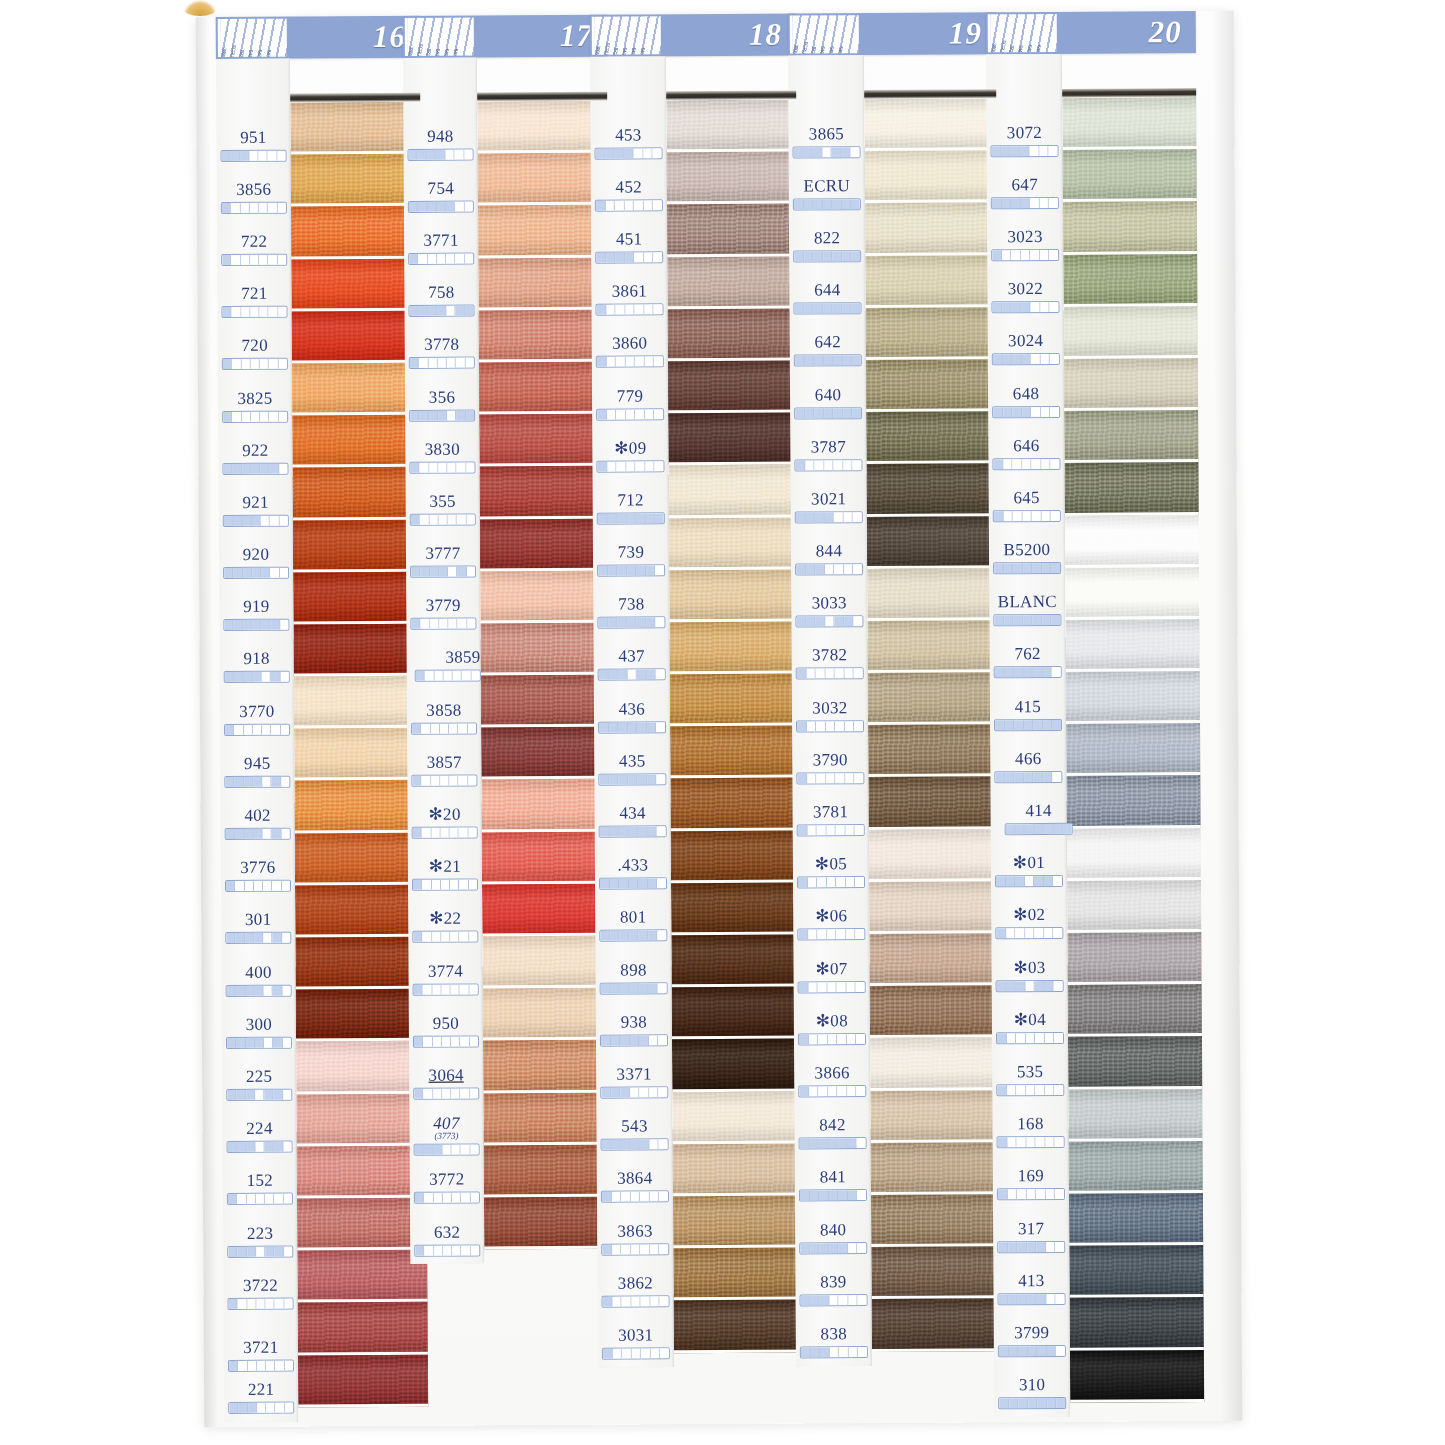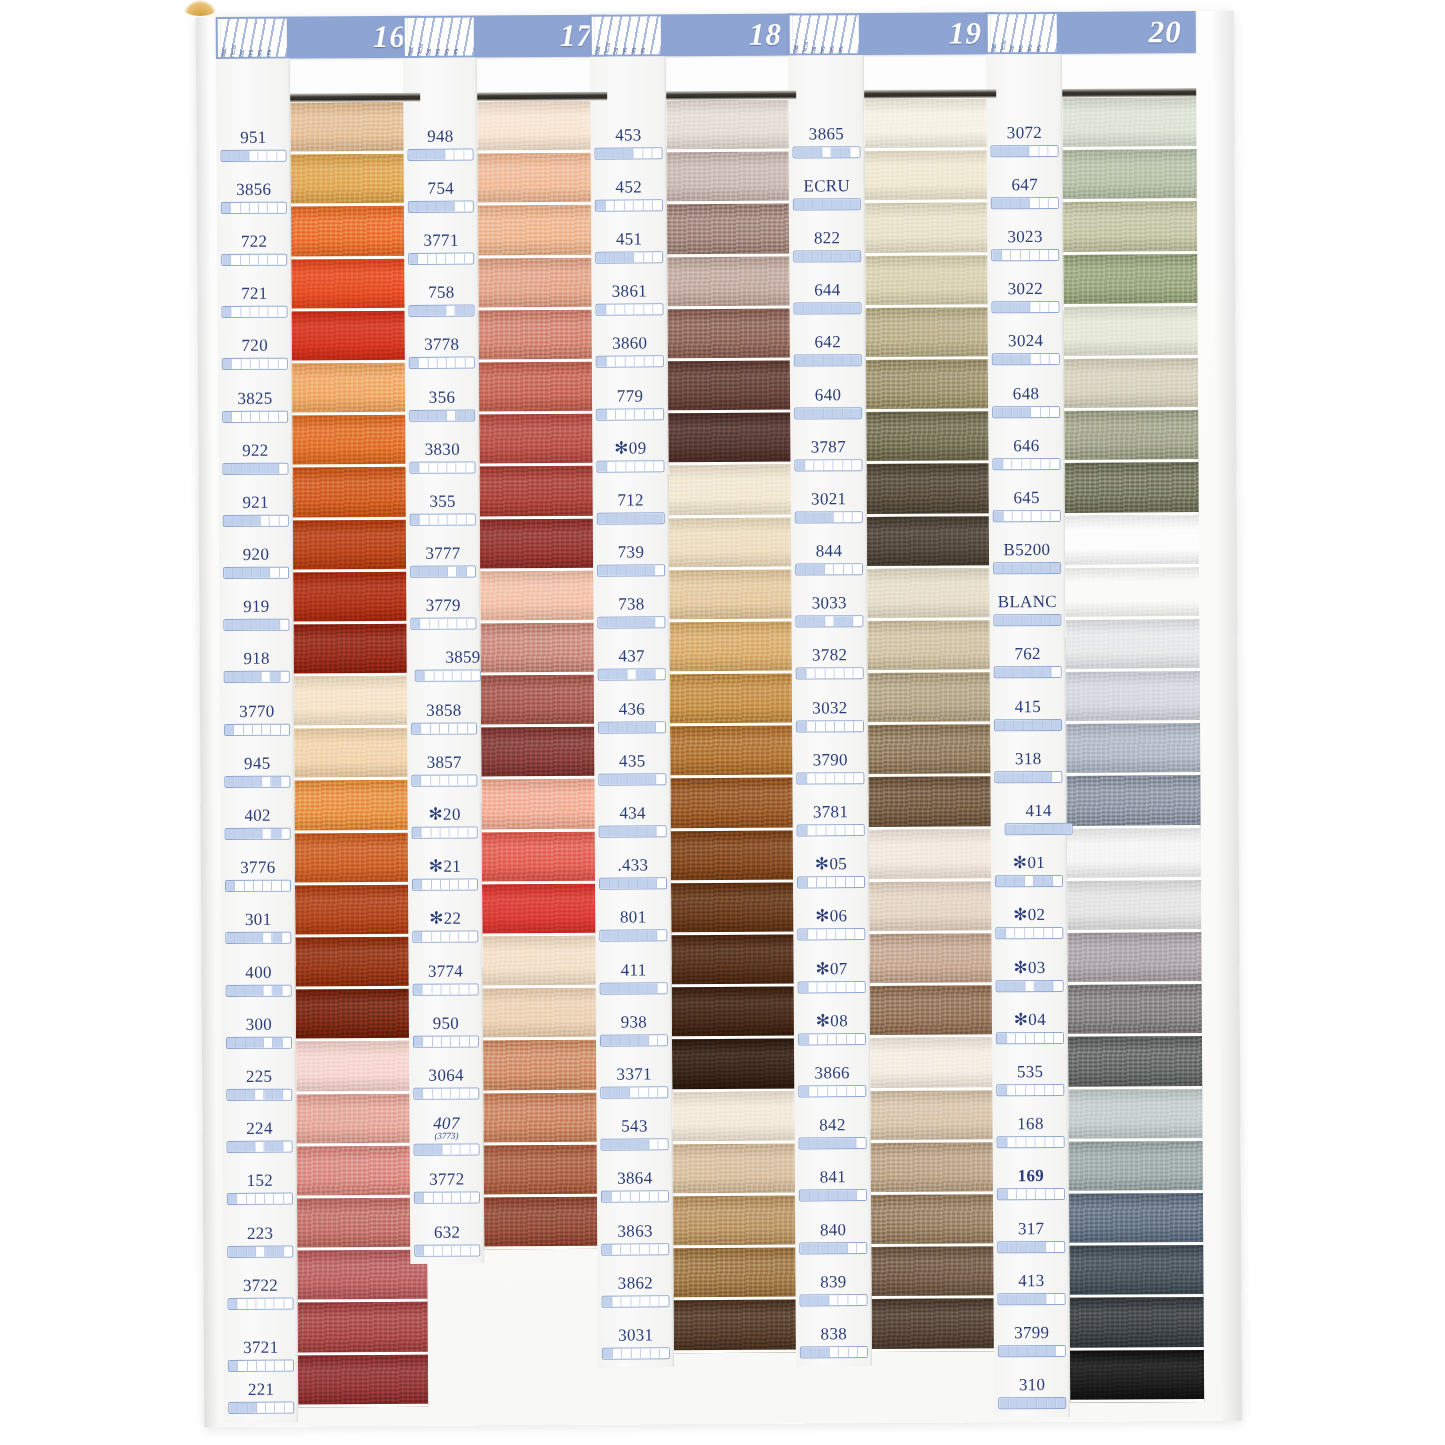--- a/index.html
+++ b/index.html
@@ -740,21 +740,21 @@
             <div class="boxes" style="width: 66px;">
               <i class="on"></i>
               <i></i>
               <i></i>
               <i></i>
               <i></i>
               <i></i>
               <i></i>
             </div>
           </div>
-          <div class="lblcell" style="height: 52.2px; margin-top: 0px;">
+          <div class="lblcell" style="height: 52.2px; margin-top: 0px; text-decoration: underline;">
             <div class="lblnum">3064</div>
             <div class="boxes" style="width: 66px;">
               <i class="on"></i>
               <i></i>
               <i></i>
               <i></i>
               <i></i>
               <i></i>
               <i></i>
             </div>
@@ -1025,21 +1025,21 @@
               <i class="on"></i>
               <i class="on"></i>
               <i class="on"></i>
               <i class="on"></i>
               <i class="on"></i>
               <i class="on"></i>
               <i></i>
             </div>
           </div>
           <div class="lblcell" style="height: 52.2px; margin-top: 0px;">
-            <div class="lblnum">411</div>
+            <div class="lblnum">898</div>
             <div class="boxes" style="width: 68px;">
               <i class="on"></i>
               <i class="on"></i>
               <i class="on"></i>
               <i class="on"></i>
               <i class="on"></i>
               <i class="on"></i>
               <i></i>
             </div>
           </div>
@@ -1643,21 +1643,21 @@
               <i class="on"></i>
               <i class="on"></i>
               <i class="on"></i>
               <i class="on"></i>
               <i class="on"></i>
               <i class="on"></i>
               <i class="on"></i>
             </div>
           </div>
           <div class="lblcell" style="height: 52.2px; margin-top: 0px;">
-            <div class="lblnum">318</div>
+            <div class="lblnum">466</div>
             <div class="boxes" style="width: 68px;">
               <i class="on"></i>
               <i class="on"></i>
               <i class="on"></i>
               <i class="on"></i>
               <i class="on"></i>
               <i class="on"></i>
               <i></i>
             </div>
           </div>
@@ -1738,21 +1738,21 @@
             <div class="boxes" style="width: 68px;">
               <i class="on"></i>
               <i></i>
               <i></i>
               <i></i>
               <i></i>
               <i></i>
               <i></i>
             </div>
           </div>
-          <div class="lblcell" style="height: 52.2px; margin-top: 0px; font-weight: bold;">
+          <div class="lblcell" style="height: 52.2px; margin-top: 0px;">
             <div class="lblnum">169</div>
             <div class="boxes" style="width: 68px;">
               <i class="on"></i>
               <i></i>
               <i></i>
               <i></i>
               <i></i>
               <i></i>
               <i></i>
             </div>

